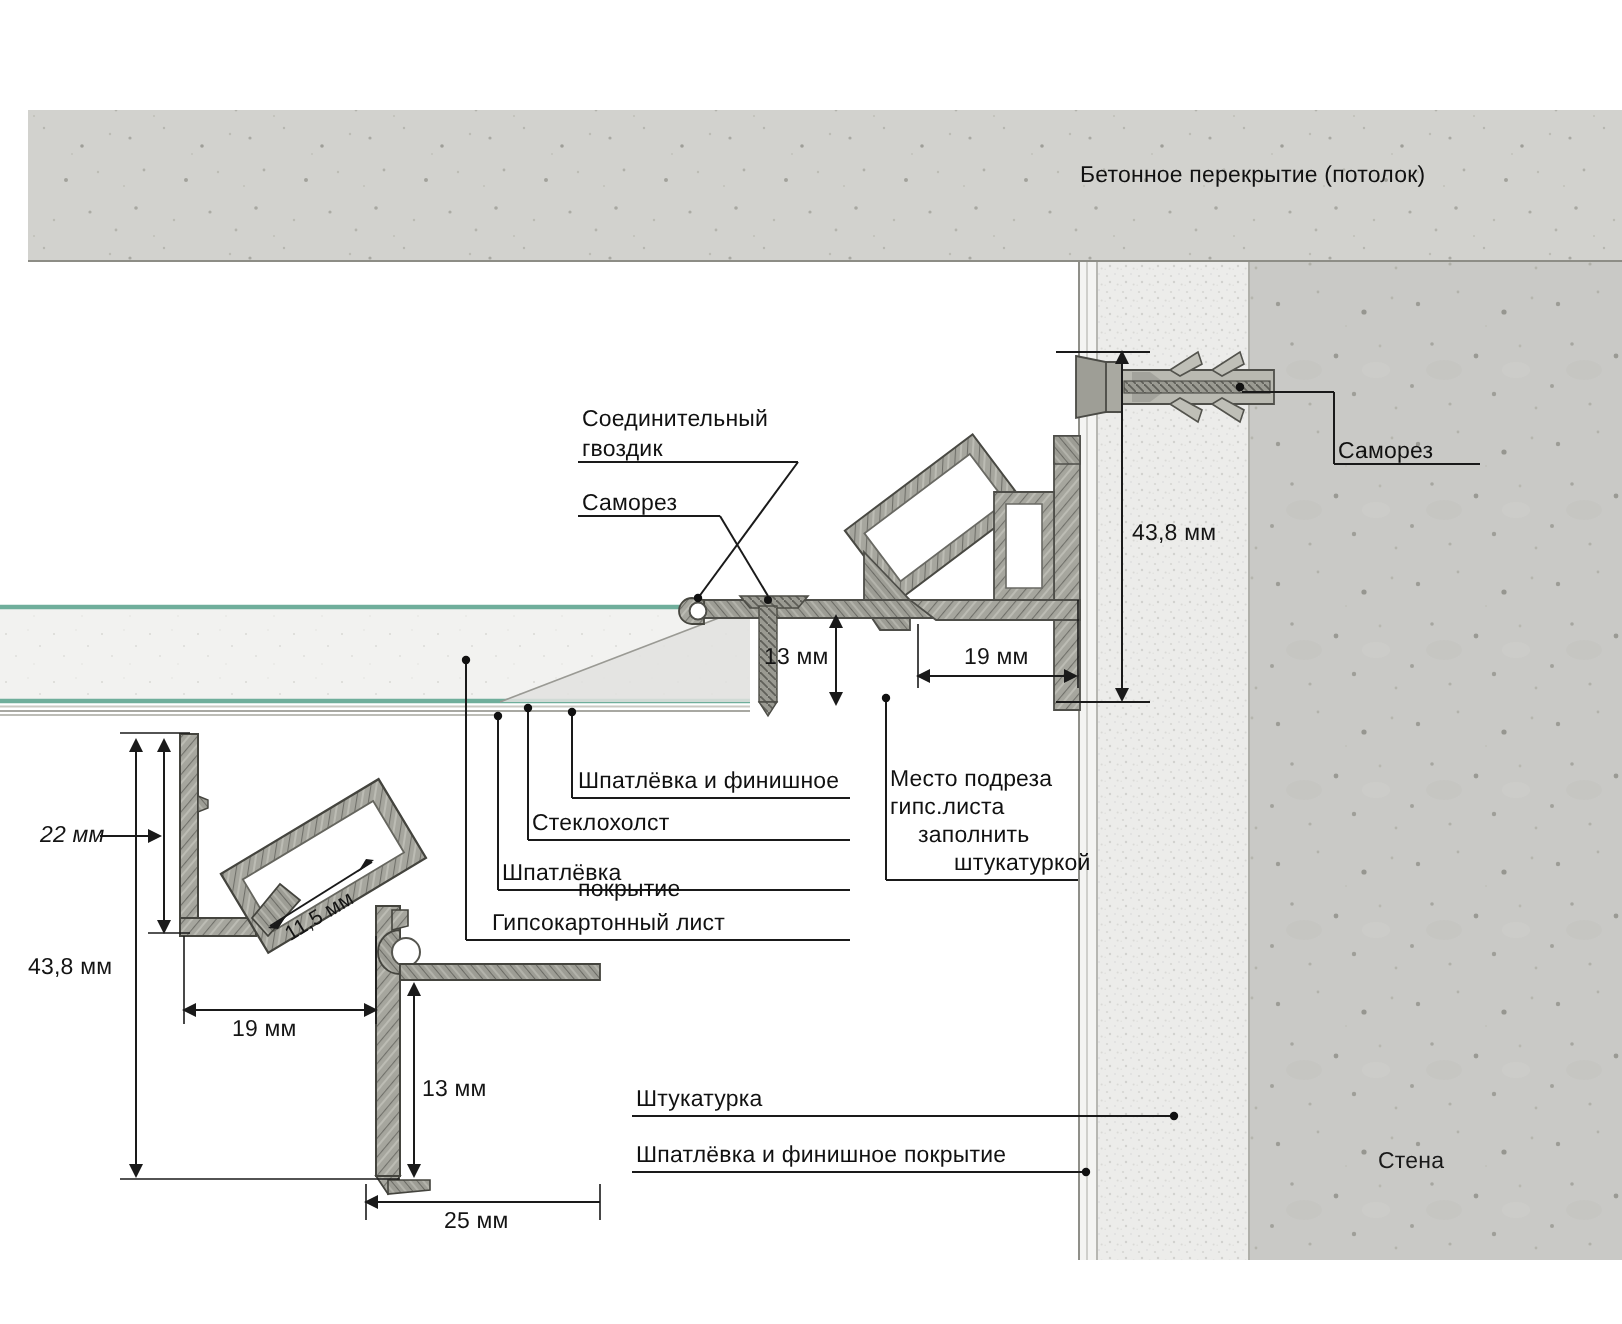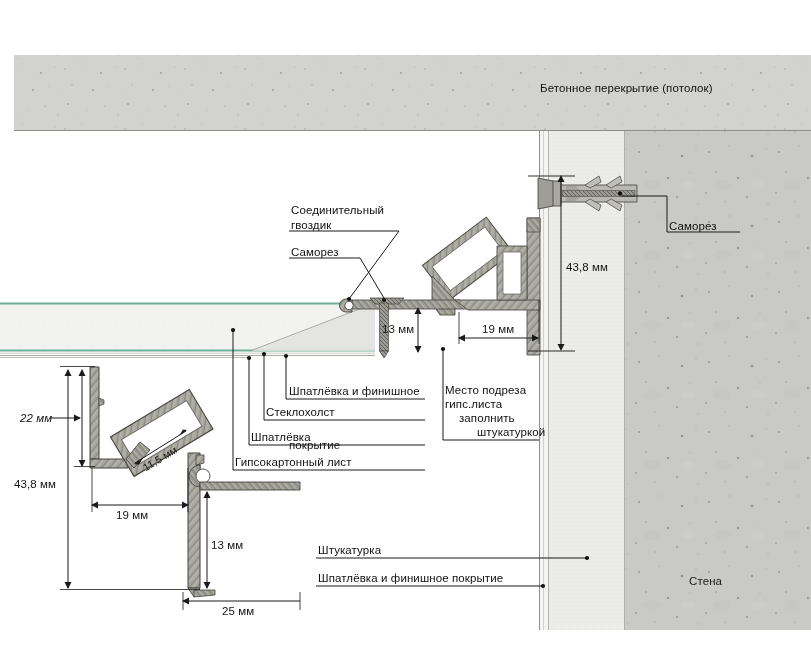--- a/index.html
+++ b/index.html
@@ -413,21 +413,21 @@
 
   <div class="lbl dim" style="left:382px; top:322px;">13 мм</div>
 
   <div class="lbl" style="left:289px; top:384px;">Шпатлёвка и финишное</div>
   <div class="lbl" style="left:289px; top:406px;margin-top:32px;">покрытие</div>
 
   <div class="lbl" style="left:266px; top:405px;">Стеклохолст</div>
 
   <div class="lbl" style="left:251px; top:430px;">Шпатлёвка</div>
 
-  <div class="lbl" style="left:235px; top:455px;">Гипсокартонный лист</div>
+  <div class="lbl" style="left:235px; top:455px;padding-left:11px;">Гипсокартонный лист</div>
 
   <div class="lbl" style="left:445px; top:383px;">Место подреза</div>
   <div class="lbl" style="left:445px; top:397px;">гипс.листа</div>
   <div class="lbl" style="left:459px; top:411px;">заполнить</div>
   <div class="lbl" style="left:445px; top:425px;padding-left:32px;">штукатуркой</div>
 
   <div class="lbl" style="left:318px; top:543px;">Штукатурка</div>
   <div class="lbl" style="left:318px; top:571px;">Шпатлёвка и финишное покрытие</div>
 
   <div class="lbl dim" style="left:20px; top:411px;font-style:italic;">22 мм</div>

